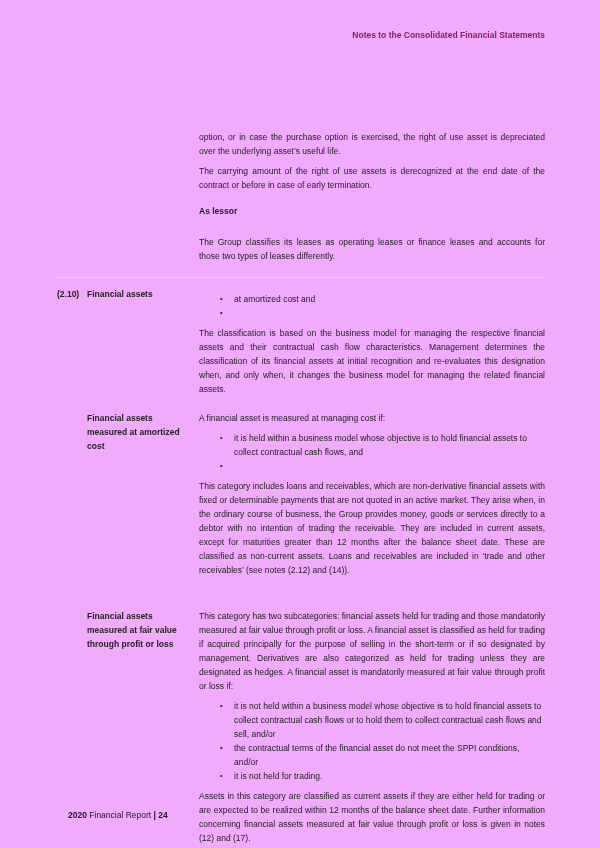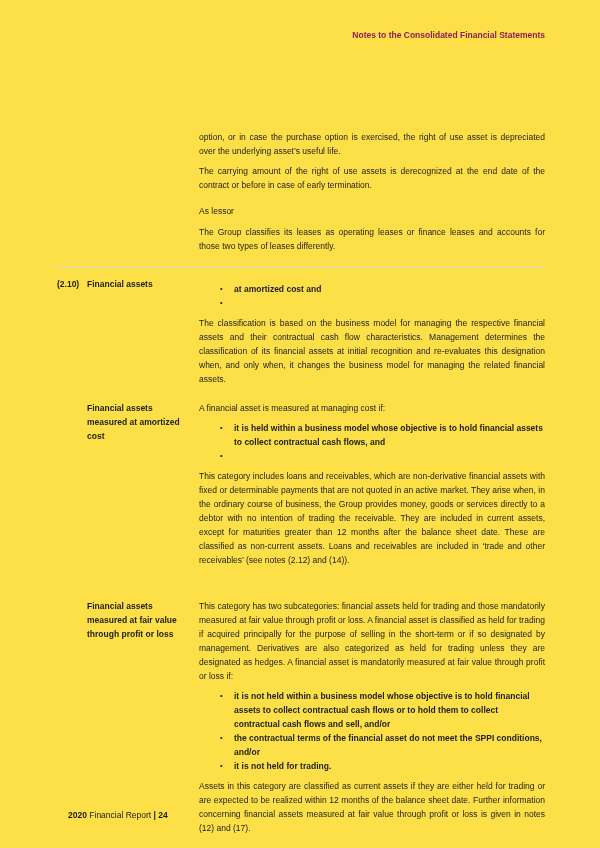--- a/index.html
+++ b/index.html
@@ -1,19 +1,19 @@
 <!DOCTYPE html>
 <html><head>
 <meta charset="utf-8">
 <style>
   html, body { margin:0; padding:0; background:#ffffff; }
   .page {
     width:600px; height:848px;
     position:relative;
-    background:#fde047;
+    background:#f0abfc;
     font-family:"Liberation Sans", sans-serif;
     font-size:8.5px;
     line-height:14px;
     color:#222222;
     overflow:hidden;
   }
   .header {
     padding:28px 55px 0 0;
     text-align:right;
   }
@@ -24,22 +24,22 @@
   }
   .intro-block {
     margin:88px 55px 0 199px;
     width:346px;
   }
   .para {
     margin:0 0 6px 0;
     text-align:justify;
   }
   .sub-heading {
-    font-weight:normal;
-    margin:12px 0 7px 0;
+    font-weight:bold;
+    margin:12px 0 17px 0;
   }
   .divider {
     border:0;
     border-top:1px solid #D9D9D9;
     margin:14px 55px 0 55px;
   }
   .row {
     display:grid;
     grid-template-columns:142px 346px;
     margin:9px 55px 0 57px;
@@ -58,21 +58,21 @@
   }
   .label-indent { padding-left:30px; }
   .bullets { margin:5px 0 6px 0; }
   .bullet { display:flex; }
   .bullet .dot {
     flex:0 0 35px;
     box-sizing:border-box;
     padding-left:21px;
     font-size:7.5px;
   }
-  .bullet .bullet-text { flex:1 1 auto;font-weight:bold; }
+  .bullet .bullet-text { flex:1 1 auto; }
   .footer {
     position:absolute;
     left:68px;
     top:808px;
     font-size:8.5px;
     color:#1a1a1a;
     white-space:nowrap;
   }
   .bold { font-weight:bold; }
 </style>

